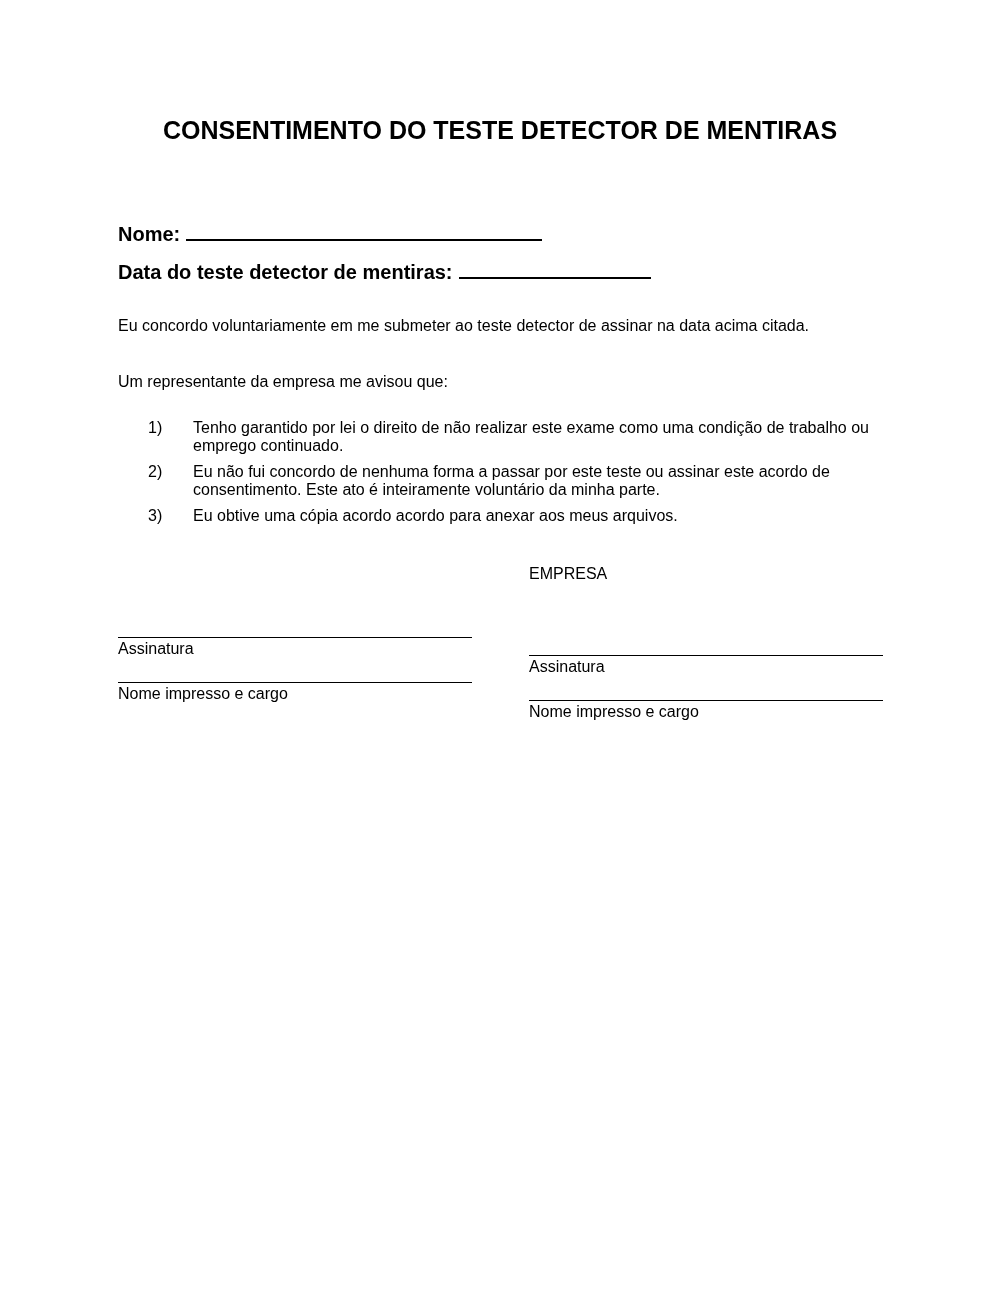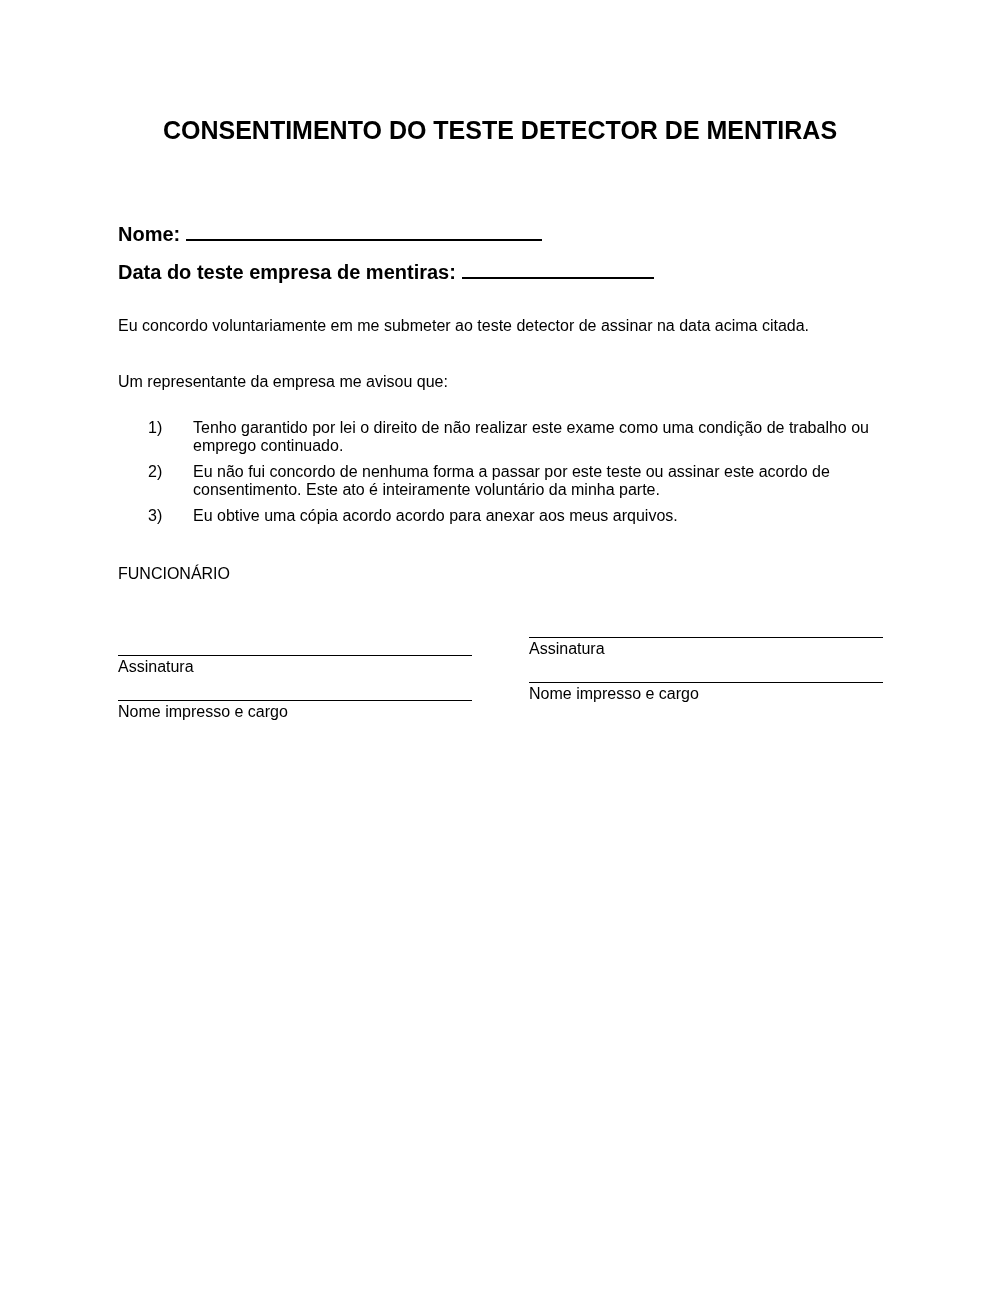--- a/index.html
+++ b/index.html
@@ -31,21 +31,21 @@
 </head>
 <body>
 
 <div class="title">CONSENTIMENTO DO TESTE DETECTOR DE MENTIRAS</div>
 
 <div class="field" style="top:223px;">
   <span>Nome:</span><span class="line" style="width:356px;"></span>
 </div>
 
 <div class="field" style="top:261px;">
-  <span>Data do teste empresa de mentiras:</span><span class="line" style="width:192px;"></span>
+  <span>Data do teste detector de mentiras:</span><span class="line" style="width:192px;"></span>
 </div>
 
 <div class="para" style="top:317px;">Eu concordo voluntariamente em me submeter ao teste detector de assinar na data acima citada.</div>
 
 <div class="para" style="top:373px;">Um representante da empresa me avisou que:</div>
 
 <div class="list" style="top:419px;">
   <div class="item">
     <span class="num">1)</span>
     <span class="txt">Tenho garantido por lei o direito de não realizar este exame como uma condição de trabalho ou emprego continuado.</span>
@@ -54,25 +54,25 @@
     <span class="num">2)</span>
     <span class="txt">Eu não fui concordo de nenhuma forma a passar por este teste ou assinar este acordo de consentimento. Este ato é inteiramente voluntário da minha parte.</span>
   </div>
   <div class="item">
     <span class="num">3)</span>
     <span class="txt">Eu obtive uma cópia acordo acordo para anexar aos meus arquivos.</span>
   </div>
 </div>
 
 <div class="sig-col" style="left:118px;">
-  <div class="head">FUNCIONÁRIO</div>
   <div class="sigline" style="margin-top:72px;"></div>
   <div class="lbl">Assinatura</div>
   <div class="sigline" style="margin-top:24px;"></div>
   <div class="lbl">Nome impresso e cargo</div>
 </div>
 
 <div class="sig-col" style="left:529px;">
+  <div class="head">EMPRESA</div>
   <div class="sigline" style="margin-top:72px;"></div>
   <div class="lbl">Assinatura</div>
   <div class="sigline" style="margin-top:24px;"></div>
   <div class="lbl">Nome impresso e cargo</div>
 </div>
 
 </body></html>

